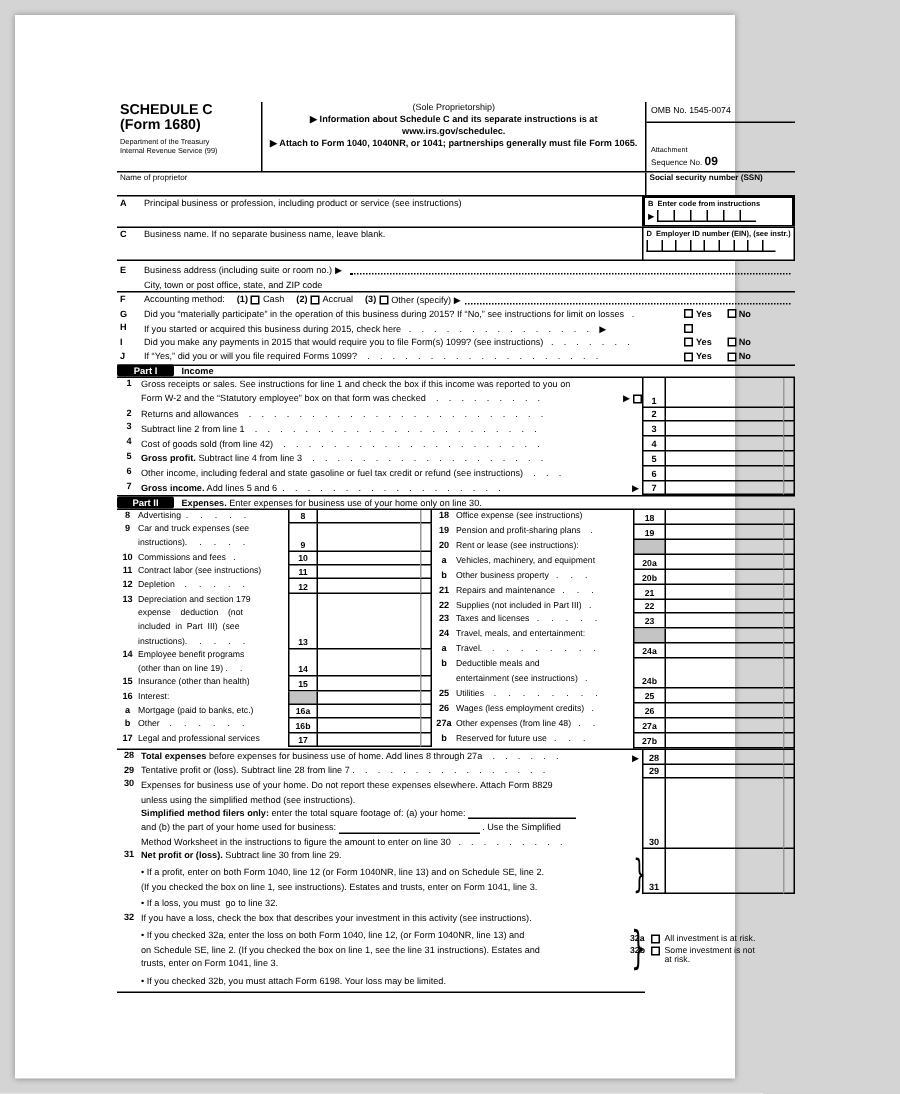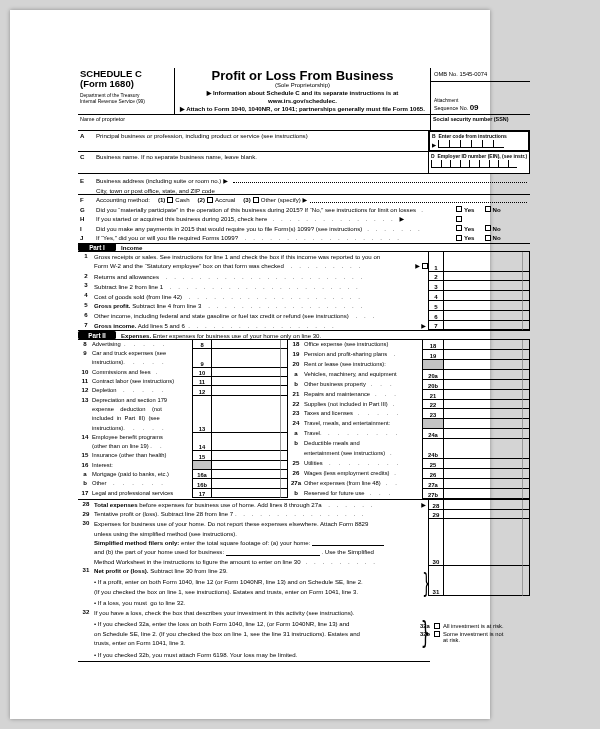--- a/index.html
+++ b/index.html
@@ -131,21 +131,20 @@
     <div class="hdr">
       <div class="hdr-left">
         <div class="sched">SCHEDULE C</div>
         <div class="sched">(Form 1680)</div>
         <div class="dept">
           <div>Department of the Treasury</div>
           <div>Internal Revenue Service (99)</div>
         </div>
       </div>
       <div class="hdr-mid">
-        <div class="title">Profit or Loss From Business</div>
         <div class="subtitle">(Sole Proprietorship)</div>
         <div class="infoline">▶ Information about Schedule C and its separate instructions is at www.irs.gov/schedulec.</div>
         <div class="infoline">▶ Attach to Form 1040, 1040NR, or 1041; partnerships generally must file Form 1065.</div>
       </div>
       <div class="hdr-right">
         <div class="omb">OMB No. 1545-0074</div>
         <div class="att">
           <div class="att-s">Attachment</div>
           <div class="seq"><span>Sequence No. </span><b>09</b></div>
         </div>

